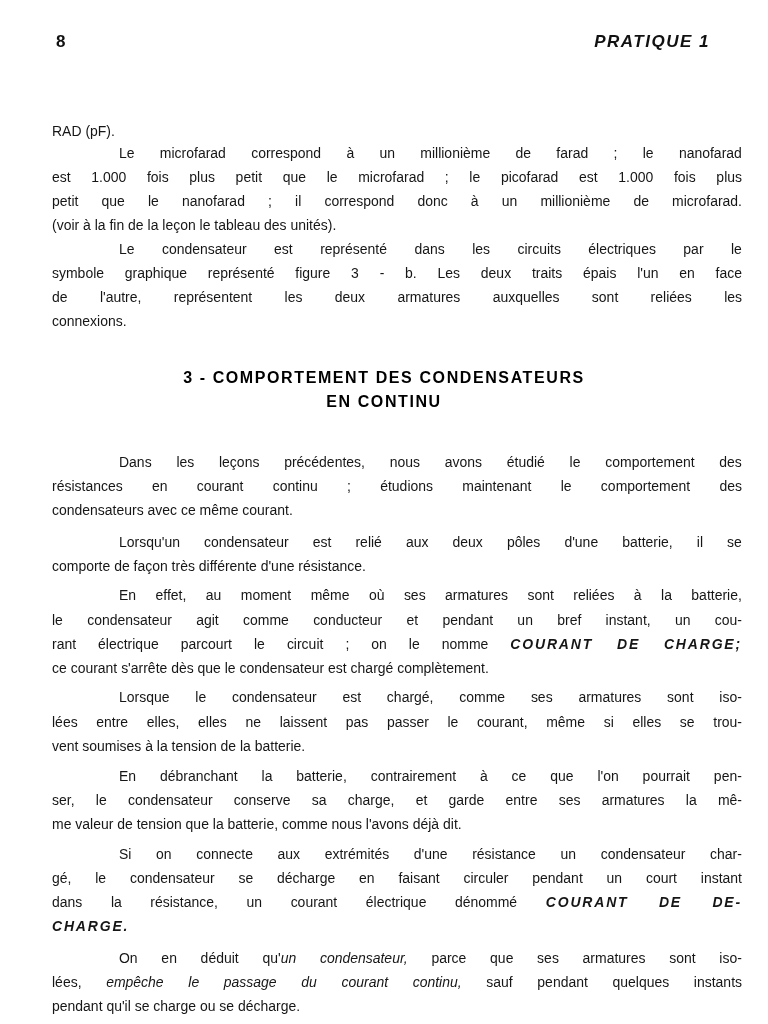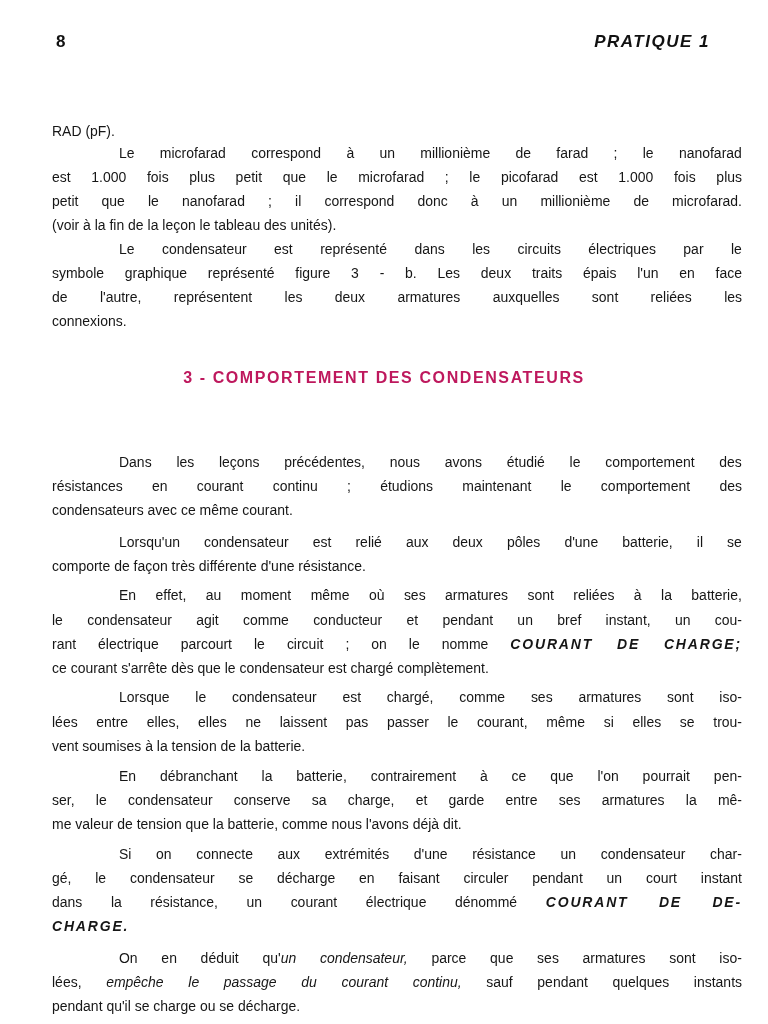--- a/index.html
+++ b/index.html
@@ -18,21 +18,21 @@
       transform-origin: left top; transform: scaleX(0.92);
       color: #161616;
     }
     .j { text-align: justify; text-align-last: justify; width: 750px; }
     .ind { left: 119px; }
     .ind.j { width: 677px; }
     .it { font-style: italic; }
     .ith { font-style: italic; font-weight: bold; letter-spacing: 2px; }
     .heading {
       position: absolute; left: 0; width: 768px; text-align: center;
-      font-size: 16px; font-weight: bold; letter-spacing: 1.6px; color: #be185d;
+      font-size: 16px; font-weight: bold; letter-spacing: 1.6px; color: #000000;
     }
   </style>
 </head>
 <body>
 
 <div class="page">
 
   <div class="hdr pnum">8</div>
   <div class="hdr runhead">PRATIQUE   1</div>
 
@@ -46,20 +46,21 @@
   </div>
 
   <div>
     <div class="line ind j" style="top:239px">Le condensateur est représenté dans les circuits électriques par le</div>
     <div class="line j" style="top:263px">symbole graphique représenté figure 3 - b. Les deux traits épais l'un en face</div>
     <div class="line j" style="top:287px">de l'autre, représentent les deux armatures auxquelles sont reliées les</div>
     <div class="line" style="top:311px">connexions.</div>
   </div>
 
   <div class="heading" style="top:369px">3 - COMPORTEMENT DES CONDENSATEURS</div>
+  <div class="heading" style="top:393px">EN CONTINU</div>
 
   <div>
     <div class="line ind j" style="top:452px">Dans les leçons précédentes, nous avons étudié le comportement des</div>
     <div class="line j" style="top:476px">résistances en courant continu ; étudions maintenant le comportement des</div>
     <div class="line" style="top:500px">condensateurs avec ce même courant.</div>
   </div>
 
   <div>
     <div class="line ind j" style="top:532px">Lorsqu'un condensateur est relié aux deux pôles d'une batterie, il se</div>
     <div class="line" style="top:556px">comporte de façon très différente d'une résistance.</div>

